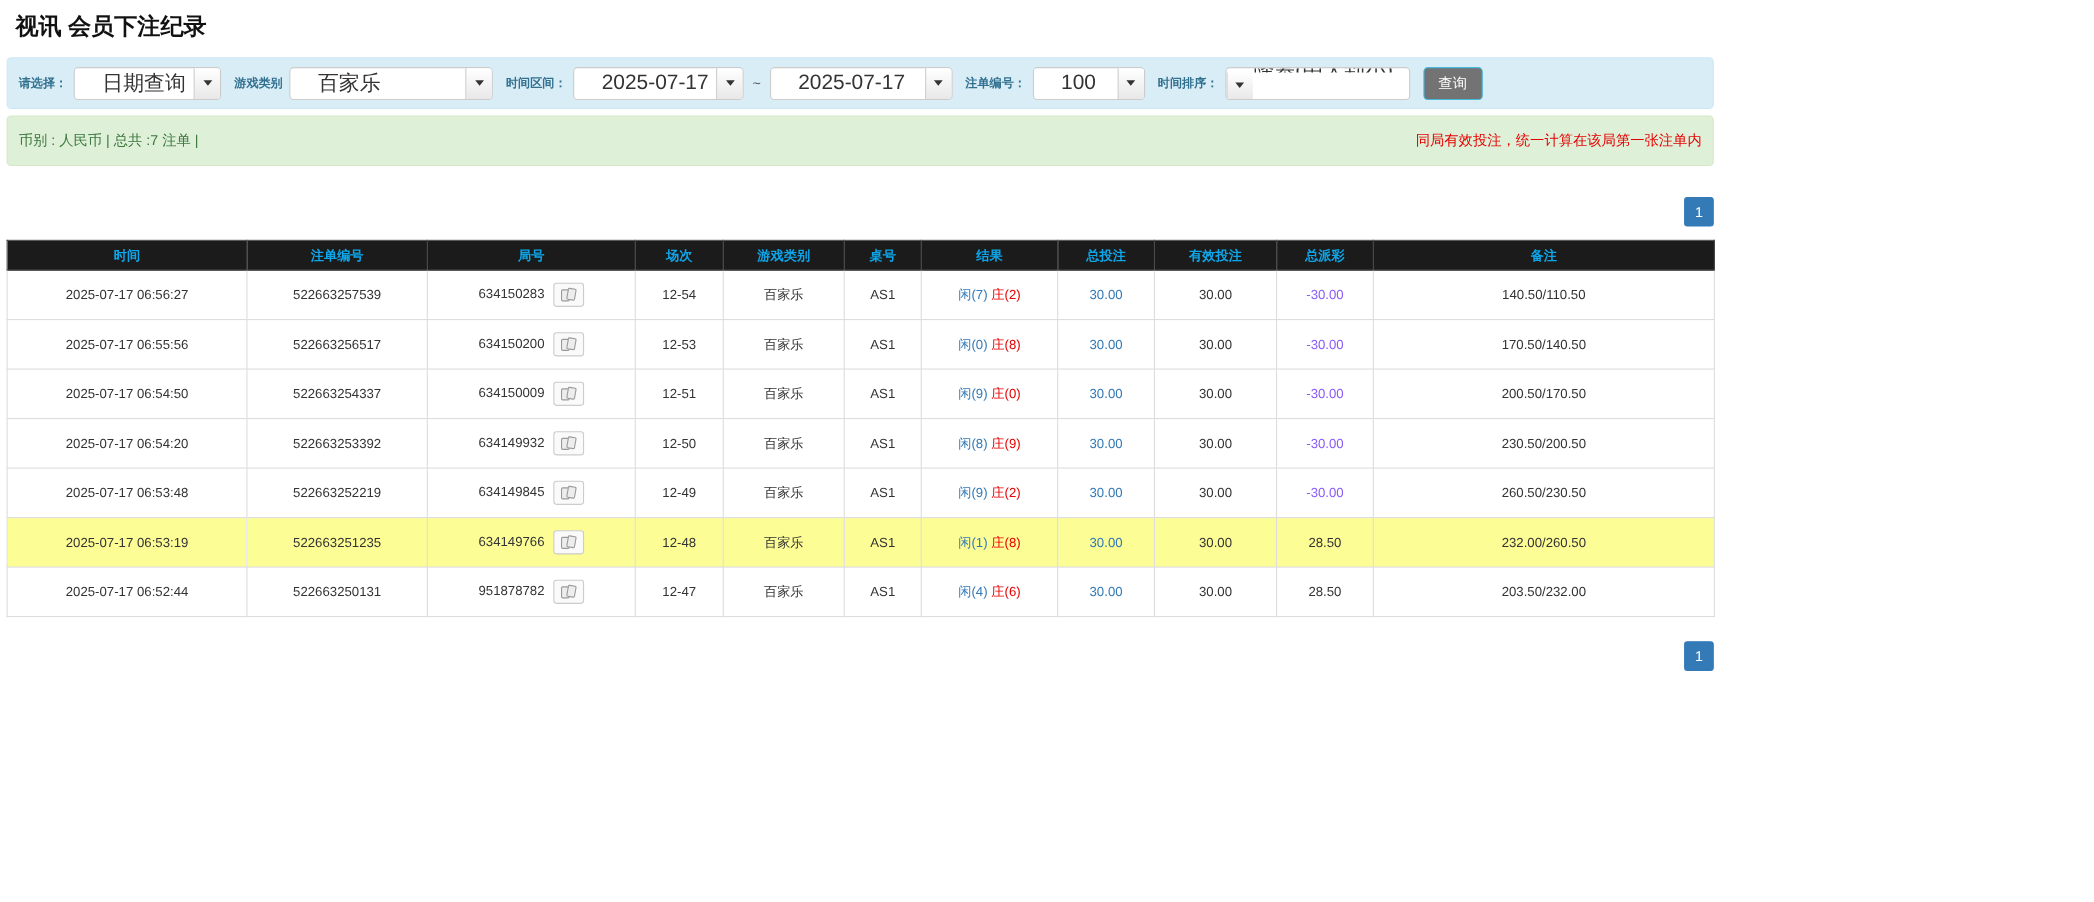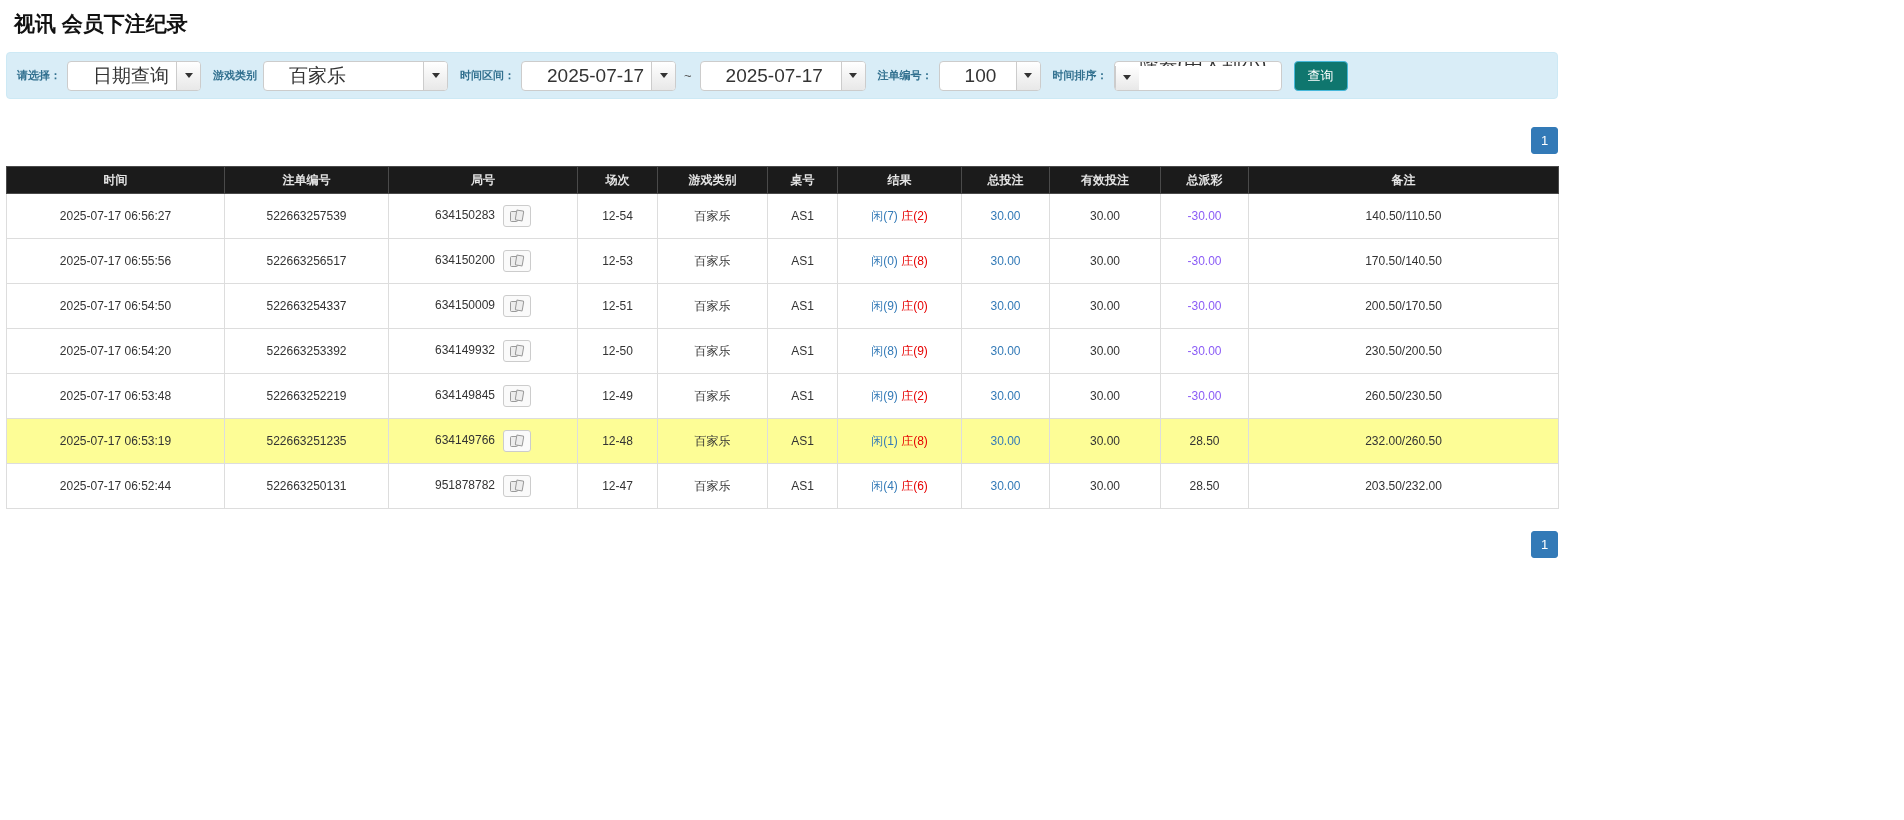--- a/index.html
+++ b/index.html
@@ -71,21 +71,21 @@
   .caret {
     width: 0; height: 0;
     border-left: 4px solid transparent;
     border-right: 4px solid transparent;
     border-top: 5px solid #333;
   }
   .w134 { width: 134px; } .w185 { width: 185px; } .w155 { width: 155px; }
   .w166 { width: 166px; } .w102 { width: 102px; } .w168 { width: 168px; flex-direction: column; }
   .tilde { color: #555; margin: 0 2px; }
   .search-btn {
-    background: #0f766e;
+    background: #737373;
     border: 1px solid #46b8da;
     color: #fff;
     border-radius: 4px;
     height: 30px;
     padding: 0 13px;
     font-size: 13px;
     cursor: pointer;
     margin-left: 6px;
   }
 
@@ -121,21 +121,21 @@
 
   
   table {
     width: 100%;
     border-collapse: collapse;
     table-layout: fixed;
     font-size: 12px;
   }
   thead th {
     background: #1b1b1b;
-    color: #e5e5e5;
+    color: #0ea5e9;
     font-weight: bold;
     height: 27px;
     border: 1px solid #4a4a4a;
     text-align: center;
     font-size: 12px;
   }
   tbody td {
     border: 1px solid #ddd;
     height: 45px;
     text-align: center;
@@ -222,20 +222,24 @@
     <div class="combo w168">
       <span class="combo-value">降幂(由大到小)</span>
       <button class="combo-btn">
           <span class="caret"></span>
         </button>
     </div>
 
     <button class="search-btn">查询</button>
   </div>
 
+  <div class="summary-bar">
+    <span>币别 : 人民币 | 总共 :7 注单 |</span>
+    <span class="summary-note">同局有效投注，统一计算在该局第一张注单内</span>
+  </div>
 
   <div class="pager top">
     <button class="page-btn">1</button>
   </div>
 
   <table>
     <colgroup>
       <col style="width:218px">
         <col style="width:164px">
         <col style="width:189px">

